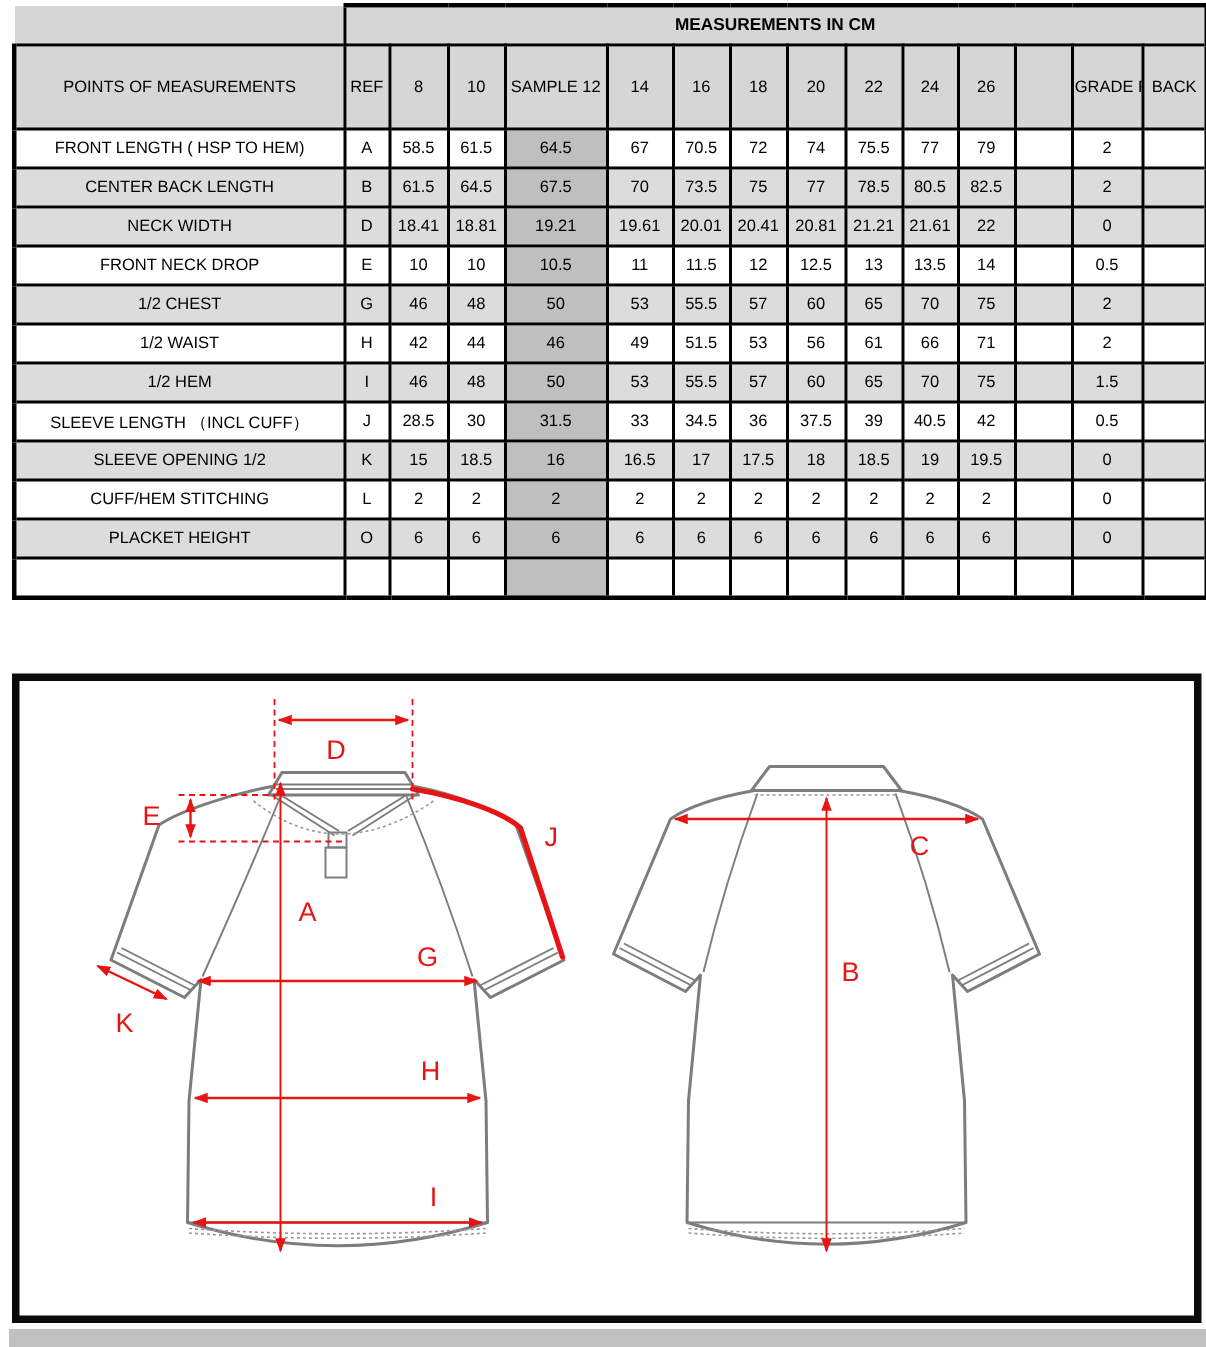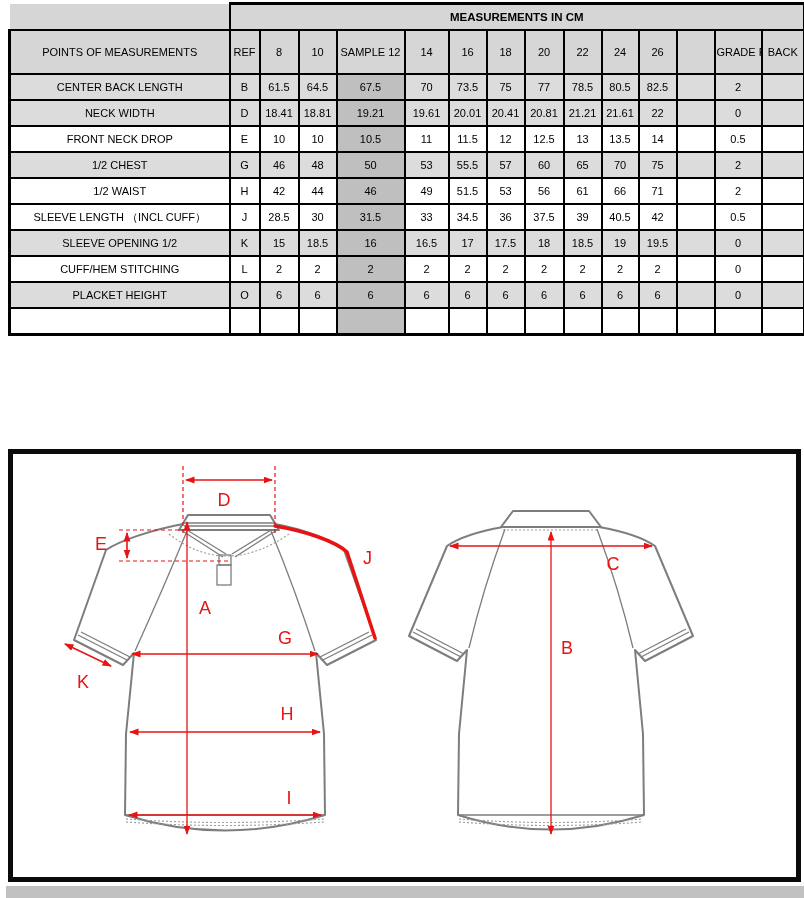--- a/index.html
+++ b/index.html
@@ -15,21 +15,21 @@
   table.spec td,table.spec th{
     border:2px solid #000;padding:0 1px;font-size:11px;font-weight:normal;
     text-align:center;vertical-align:middle;overflow:hidden;white-space:nowrap;height:24px;
   }
   table.spec td:first-child,table.spec th:first-child{border-left-width:3px;}
   table.spec td:last-child,table.spec th:last-child{border-right-width:3px;}
   table.spec tr:last-child td{border-bottom-width:3px;}
   tr.banner-row{height:16px;}
   tr.banner-row .corner{border:none;background:#d6d6d6;}
   tr.banner-row .band{background:#d6d6d6;font-weight:bold;font-size:11.5px;border-top-width:3px;text-align:center;}
-  tr.header-row{height:44px;}
+  tr.header-row{height:56px;}
   tr.header-row th{background:#d6d6d6;}
   th.pom{ text-align:left;vertical-align:bottom;font-weight:bold;font-size:11.5px;padding-left:3px;padding-bottom:2px;}
   th.sample-h{font-weight:bold;font-size:9.5px;background:#bfbfbf;border-left-width:3px;border-right-width:3px;}
   th.grade-h{white-space:normal;font-size:10.5px;line-height:1.15;}
   td.lbl{text-align:left;padding-left:3px;font-size:11px;}
   tr.shade td{background:#dcdcdc;}
   td.sample{background:#bfbfbf !important;font-weight:bold;border-left-width:3px;border-right-width:3px;}
   
   .panel{
     position:absolute;left:8px;top:449px;width:793px;height:433px;
@@ -85,20 +85,37 @@
     <th>20</th>
     <th>22</th>
     <th>24</th>
     <th>26</th>
     <th></th>
     <th class="grade-h">GRADE RULE</th>
     <th>BACK</th>
   </tr>
   </tbody>
     <tbody>
+      <tr>
+    <td class="lbl">FRONT LENGTH ( HSP TO HEM)</td>
+    <td class="ref">A</td>
+    <td class="val">58.5</td>
+    <td class="val">61.5</td>
+    <td class="val sample">64.5</td>
+    <td class="val">67</td>
+    <td class="val">70.5</td>
+    <td class="val">72</td>
+    <td class="val">74</td>
+    <td class="val">75.5</td>
+    <td class="val">77</td>
+    <td class="val">79</td>
+    <td class="spacer"></td>
+    <td class="grade">2</td>
+    <td class="total"></td>
+  </tr>
       <tr class="shade">
     <td class="lbl">CENTER BACK LENGTH</td>
     <td class="ref">B</td>
     <td class="val">61.5</td>
     <td class="val">64.5</td>
     <td class="val sample">67.5</td>
     <td class="val">70</td>
     <td class="val">73.5</td>
     <td class="val">75</td>
     <td class="val">77</td>
@@ -170,20 +187,37 @@
     <td class="val">51.5</td>
     <td class="val">53</td>
     <td class="val">56</td>
     <td class="val">61</td>
     <td class="val">66</td>
     <td class="val">71</td>
     <td class="spacer"></td>
     <td class="grade">2</td>
     <td class="total"></td>
   </tr>
+      <tr class="shade">
+    <td class="lbl">1/2 HEM</td>
+    <td class="ref">I</td>
+    <td class="val">46</td>
+    <td class="val">48</td>
+    <td class="val sample">50</td>
+    <td class="val">53</td>
+    <td class="val">55.5</td>
+    <td class="val">57</td>
+    <td class="val">60</td>
+    <td class="val">65</td>
+    <td class="val">70</td>
+    <td class="val">75</td>
+    <td class="spacer"></td>
+    <td class="grade">1.5</td>
+    <td class="total"></td>
+  </tr>
       <tr>
     <td class="lbl">SLEEVE LENGTH （INCL CUFF）</td>
     <td class="ref">J</td>
     <td class="val">28.5</td>
     <td class="val">30</td>
     <td class="val sample">31.5</td>
     <td class="val">33</td>
     <td class="val">34.5</td>
     <td class="val">36</td>
     <td class="val">37.5</td>

